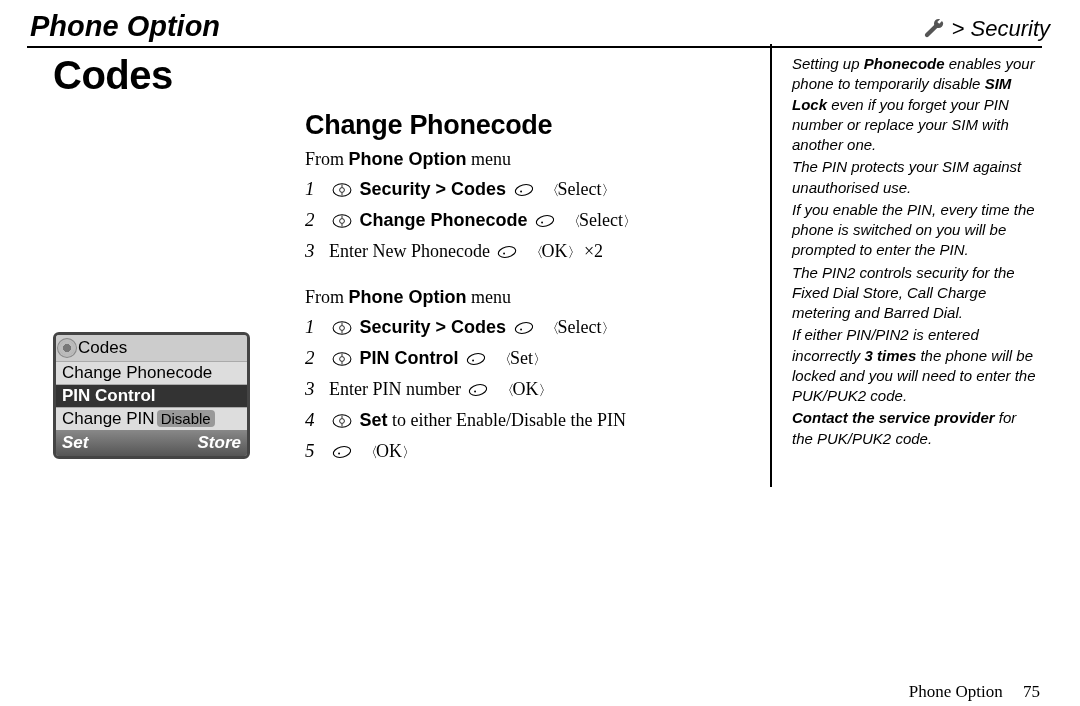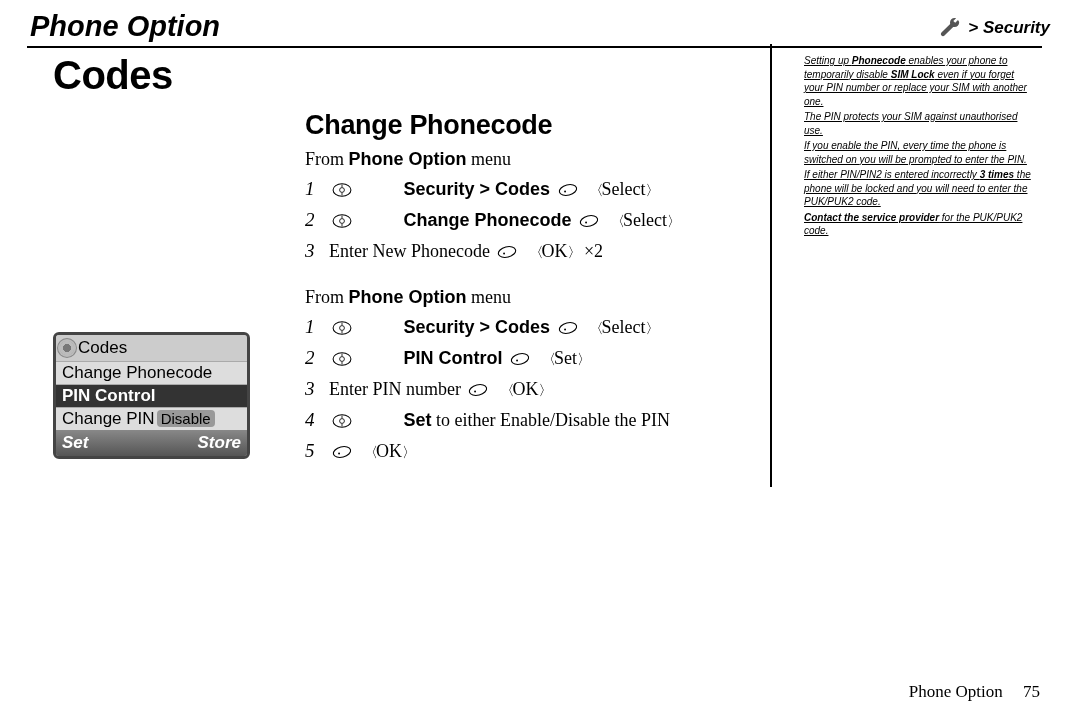--- a/index.html
+++ b/index.html
@@ -31,22 +31,22 @@
     font-size: 29px;
   }
   .header-right {
     display: flex;
     align-items: center;
     gap: 6px;
     margin-top: 6px;
   }
   .header-right .bc {
     font-style: italic;
-    font-weight: 700;
-    font-size: 17px;
+    font-weight: 400;
+    font-size: 22px;
   }
   .wrench-wrap {
     width: 24px; height: 24px;
     display: inline-flex; align-items: center; justify-content: center;
   }
   .page-title {
     font-weight: 800;
     font-size: 40px;
     padding-left: 53px;
     margin-top: 10px;
@@ -64,28 +64,27 @@
     padding-right: 10px;
   }
   .col-mid {
     width: 470px;
     padding-right: 10px;
     padding-left: 5px;
   }
   .col-right {
     width: 266px;
     border-left: 2px solid #000;
-    padding-left: 32px;
-    font-style: italic;
-    font-size: 10px;
+    padding-left: 20px;
+    font-style: italic;
+    font-size: 15px;
     line-height: 1.35;
     margin-top: -66px;
     padding-top: 10px;
     padding-bottom: 10px;
-    text-decoration: underline;
   }
   .col-right p { margin-bottom: 2px; }
   .col-right b { font-weight: 800; }
 
   h2 {
     font-size: 27px;
     font-weight: 700;
     margin-bottom: 8px;
     letter-spacing: -0.3px;
   }
@@ -113,21 +112,21 @@
     font-family: Georgia, serif;
     font-size: 19px;
     width: 14px;
   }
   ol.steps li .content { flex: 1; }
   ol.steps .nav-icon, ol.steps .btn-icon {
     display: inline-block;
     vertical-align: -3px;
     margin: 0 2px;
   }
-  ol.steps b { font-family: Arial, sans-serif; font-weight: 800; margin-left: 44px; }
+  ol.steps b { font-family: Arial, sans-serif; font-weight: 800; }
   .paren { font-family: Georgia, serif; }
   .angle { font-family: "Courier New", monospace; font-size: 14px; letter-spacing: -2px; }
 
   
   .phone-screen {
     width: 197px;
     border: 3px solid #444;
     border-radius: 6px;
     background: #ccc;
     font-family: Arial, sans-serif;
@@ -357,20 +356,21 @@
       </li>
     </ol>
   </div>
 
   <div class="col-right">
     <p>
       <span>Setting up </span><b>Phonecode</b><span> enables your phone to temporarily disable </span><b>SIM Lock</b><span> even if you forget your PIN number or replace your SIM with another one.</span>
     </p>
     <p>The PIN protects your SIM against unauthorised use.</p>
     <p>If you enable the PIN, every time the phone is switched on you will be prompted to enter the PIN.</p>
+    <p>The PIN2 controls security for the Fixed Dial Store, Call Charge metering and Barred Dial.</p>
     <p>
       <span>If either PIN/PIN2 is entered incorrectly </span><b>3 times</b><span> the phone will be locked and you will need to enter the PUK/PUK2 code.</span>
     </p>
     <p>
       <b>Contact the service provider</b><span> for the PUK/PUK2 code.</span>
     </p>
   </div>
 </div>
 
 <div class="footer">

